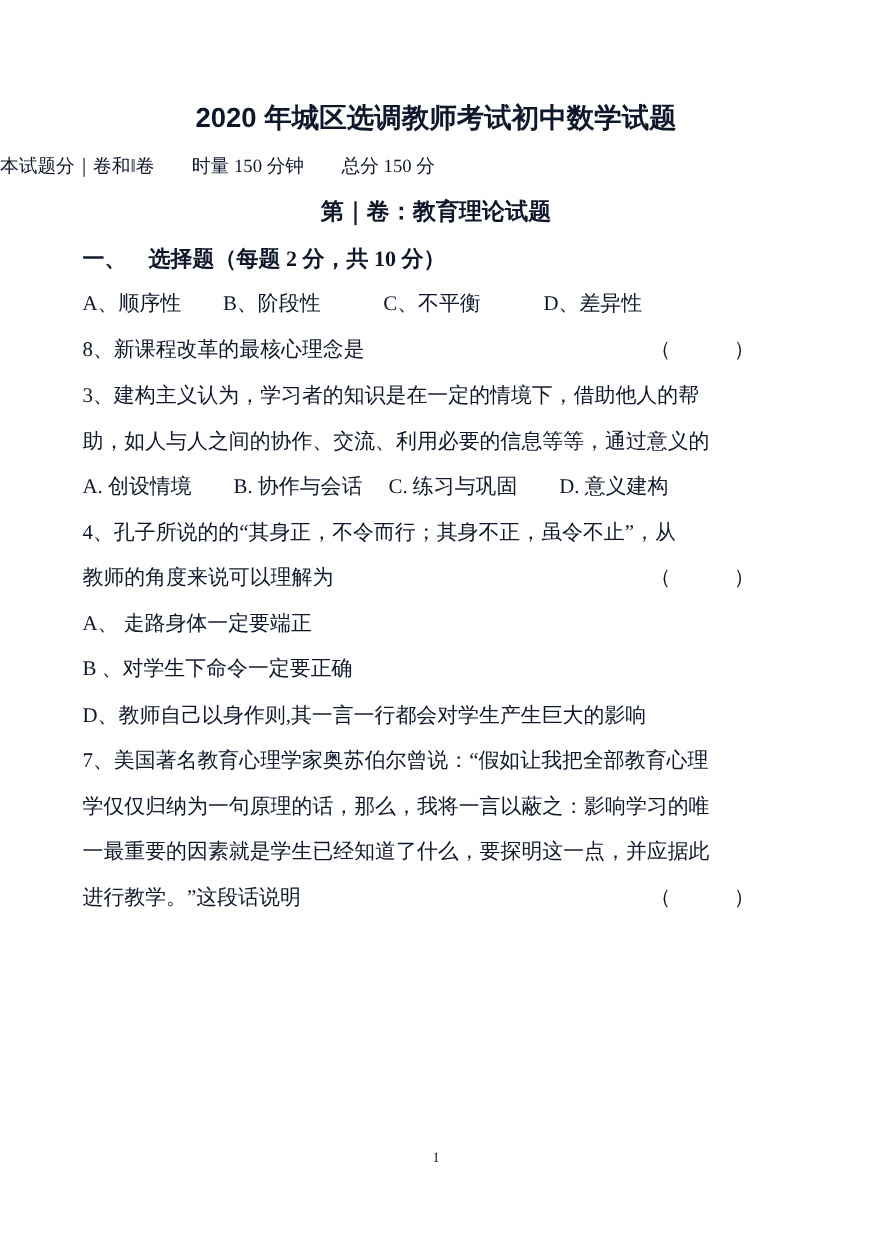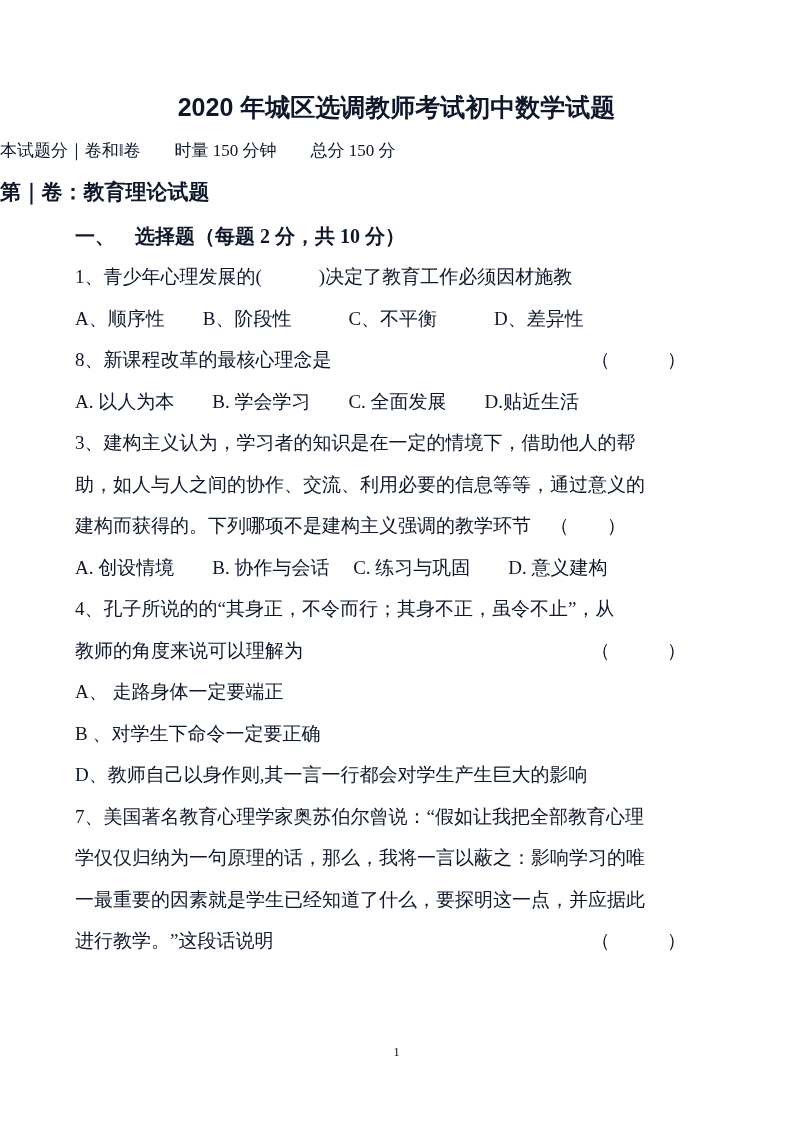--- a/index.html
+++ b/index.html
@@ -11,21 +11,21 @@
   .title{
     padding-top:90px;text-align:center;
     font-family:"Liberation Sans","DejaVu Sans",sans-serif;
     font-weight:bold;font-size:25px;line-height:34px;white-space:pre;
   }
   .subtitle{
     margin-top:14px;
     font-size:17px;line-height:26px;white-space:pre;
   }
   .part-heading{
-    margin-top:14px;text-align:left;
+    margin-top:14px;text-align:center;
     font-weight:bold;font-size:21px;line-height:28px;white-space:pre;
   }
   .content{padding:0 75px;margin-top:10px;}
   .section-heading{
     font-weight:bold;font-size:20px;line-height:40px;height:40px;white-space:pre;
   }
   .line{
     font-size:19px;line-height:41.5px;height:41.5px;
     display:flex;justify-content:space-between;align-items:center;
     white-space:pre;
@@ -45,29 +45,26 @@
   <div class="title">2020 年城区选调教师考试初中数学试题</div>
 
   <div class="subtitle">本试题分｜卷和‖卷　　时量 150 分钟　　总分 150 分</div>
 
   <div class="part-heading">第｜卷：教育理论试题</div>
 
   <div class="content">
 
     <div class="section-heading">一、　选择题（每题 2 分，共 10 分）</div>
 
-    <div class="line"><span class="t">1、青少年心理发展的(　　　)决定了教育工作必须因材施教</span></div>
     <div class="line"><span class="t">A、顺序性　　B、阶段性　　　C、不平衡　　　D、差异性</span></div>
 
     <div class="line"><span class="t">8、新课程改革的最核心理念是</span><span class="bracket">（　　　）</span></div>
-    <div class="line"><span class="t">A. 以人为本　　B. 学会学习　　C. 全面发展　　D.贴近生活</span></div>
 
     <div class="line"><span class="t">3、建构主义认为，学习者的知识是在一定的情境下，借助他人的帮</span></div>
     <div class="line"><span class="t">助，如人与人之间的协作、交流、利用必要的信息等等，通过意义的</span></div>
-    <div class="line"><span class="t">建构而获得的。下列哪项不是建构主义强调的教学环节　（　　）</span></div>
     <div class="line"><span class="t">A. 创设情境　　B. 协作与会话　 C. 练习与巩固　　D. 意义建构</span></div>
 
     <div class="line"><span class="t">4、孔子所说的的“其身正，不令而行；其身不正，虽令不止”，从</span></div>
     <div class="line"><span class="t">教师的角度来说可以理解为</span><span class="bracket">（　　　）</span></div>
     <div class="line"><span class="t">A、 走路身体一定要端正</span></div>
     <div class="line"><span class="t">B 、对学生下命令一定要正确</span></div>
     <div class="line"><span class="t">D、教师自己以身作则,其一言一行都会对学生产生巨大的影响</span></div>
 
     <div class="line"><span class="t">7、美国著名教育心理学家奥苏伯尔曾说：“假如让我把全部教育心理</span></div>
     <div class="line"><span class="t">学仅仅归纳为一句原理的话，那么，我将一言以蔽之：影响学习的唯</span></div>

